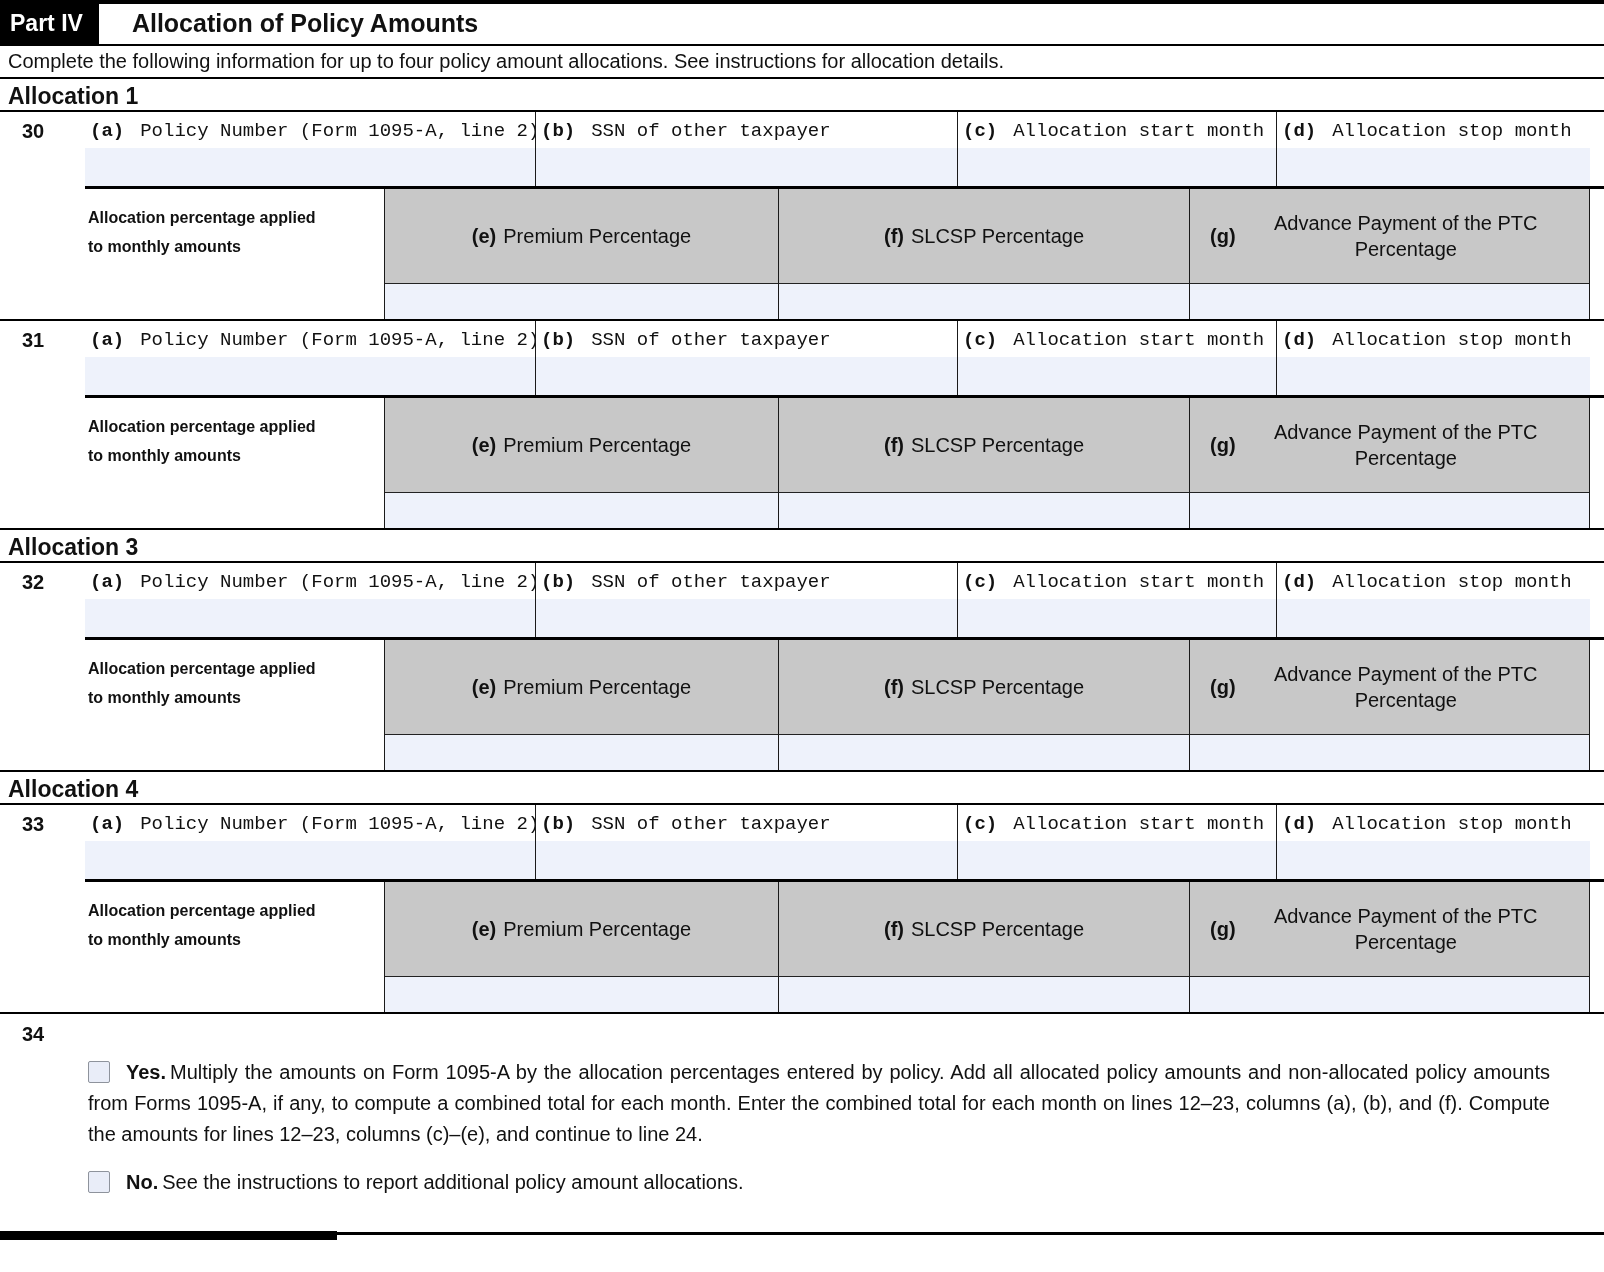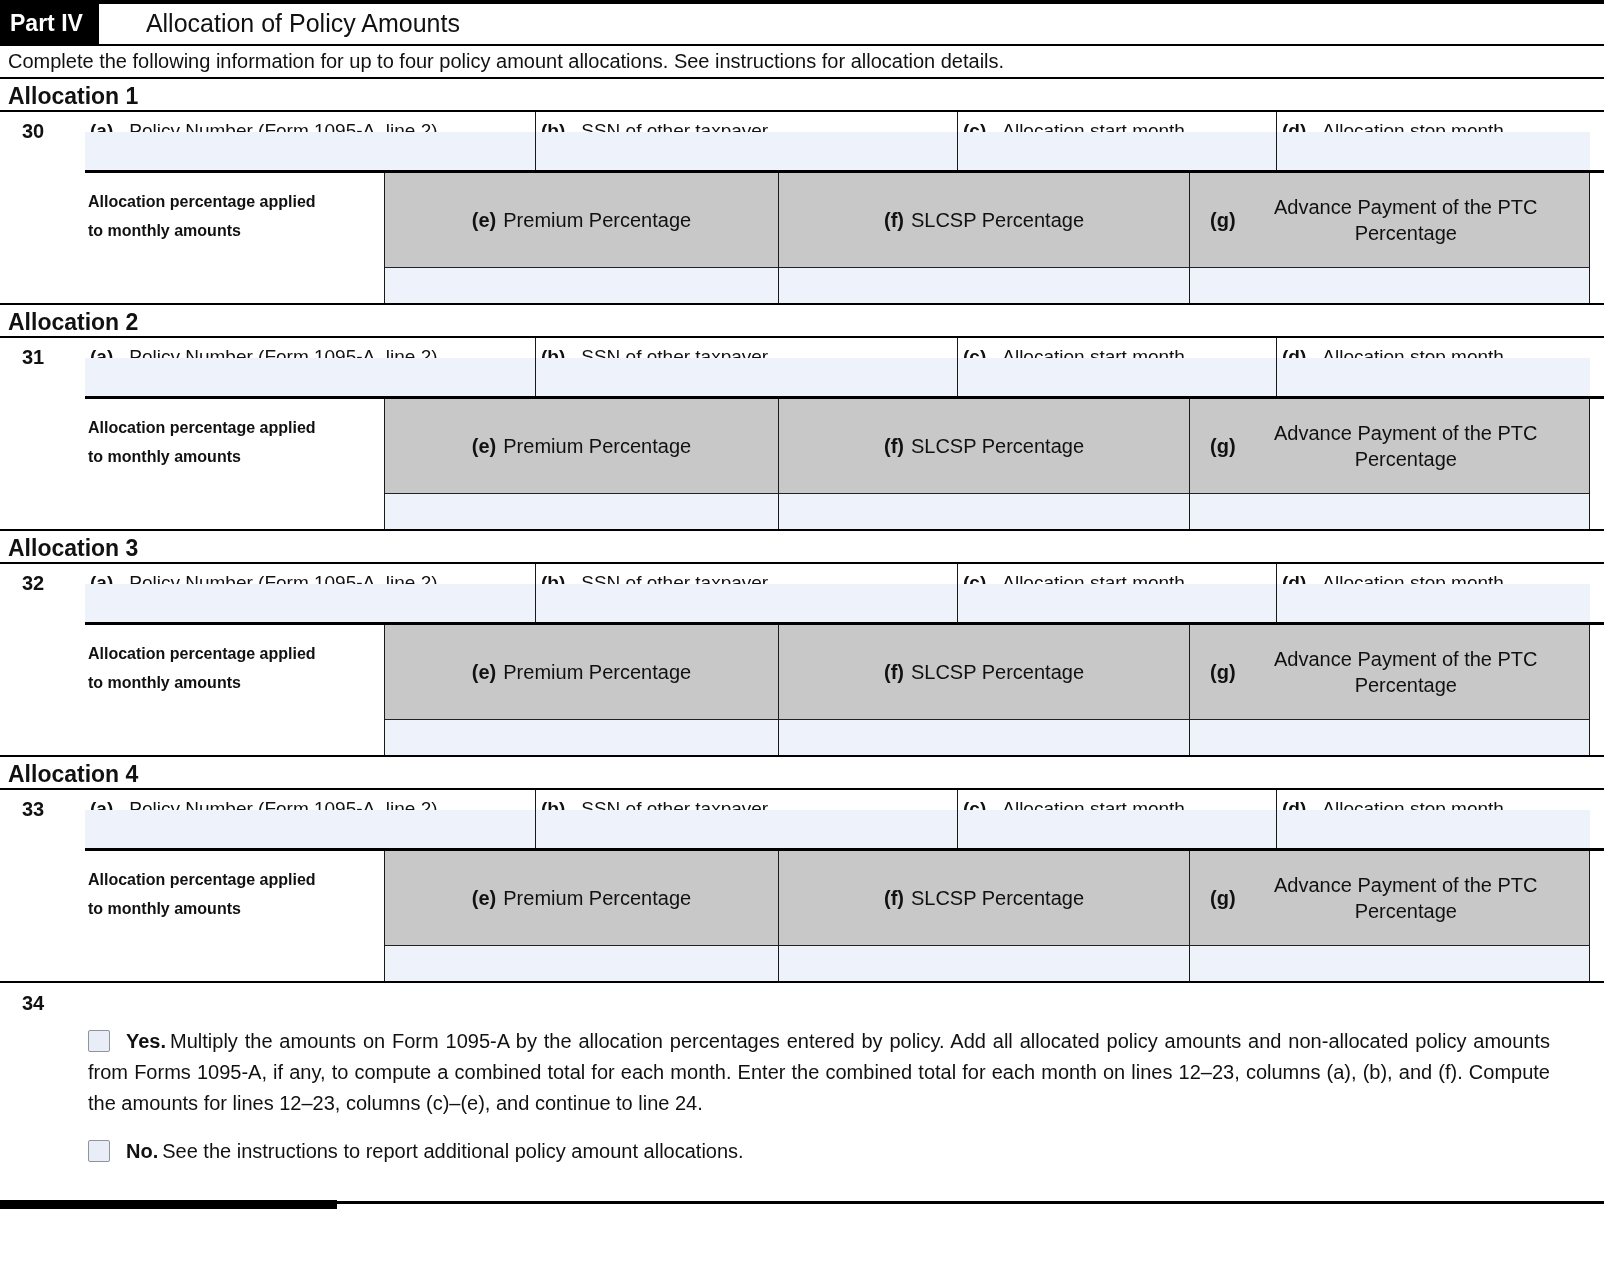--- a/index.html
+++ b/index.html
@@ -13,22 +13,22 @@
   
   .part-header{
     display:flex;align-items:stretch;height:46px;
     border-top:4px solid #000;border-bottom:2.5px solid #000;
   }
   .part-box{
     background:#000;color:#fff;font-weight:bold;font-size:23px;
     display:flex;align-items:center;padding:0 16px 2px 10px;
   }
   .part-title{
-    font-weight:normal;font-size:25px;display:flex;align-items:center;
-    padding-left:47px;padding-bottom:2px;
+    font-weight:bold;font-size:25px;display:flex;align-items:center;
+    padding-left:33px;padding-bottom:2px;
   }
   .intro{
     font-size:20px;padding:4px 0 4px 8px;border-bottom:2.5px solid #000;
   }
 
   
   .alloc{border-bottom:2.5px solid #000;}
   .alloc-title{
     margin:0;font-size:23px;line-height:26px;font-weight:bold;
     padding:4px 0 1px 8px;border-bottom:2.5px solid #000;
@@ -37,21 +37,21 @@
     margin-left:85px;position:relative;display:grid;
     grid-template-columns:450px 422px 319px 314px;
     border-bottom:3px solid #000;
   }
   .line-no{
     position:absolute;left:-63px;top:8px;font-size:20px;font-weight:bold;
   }
   .col{display:flex;flex-direction:column;}
   .col + .col{border-left:1.5px solid #1a1a1a;}
   .col-head{
-    height:20px;padding:8px 4px 0 5px;font-size:19px;white-space:nowrap;overflow:hidden;
+    height:36px;padding:8px 4px 0 5px;font-size:19px;white-space:nowrap;overflow:hidden;font-family:Liberation Mono, monospace;
   }
   .col-head .pfx{font-weight:bold;margin-right:16px;}
   .field{height:38px;background:#eef2fb;}
 
   .row-efg{
     margin-left:85px;display:grid;
     grid-template-columns:300px 393px 411px 401px;
     grid-template-rows:95px 35px;
   }
   .pct-label{
@@ -133,21 +133,20 @@
         <span class="pfx">(g)</span>
         <span>Advance Payment of the PTC Percentage</span>
       </div>
     <div class="gfield ce"></div>
     <div class="gfield cf"></div>
     <div class="gfield cg"></div>
   </div>
 </section>
 
 <section class="alloc">
-  <h3 class="alloc-title">Allocation 2</h3>
   <div class="row-abcd">
     <div class="line-no">31</div>
     <div class="col">
       <div class="col-head"><span class="pfx">(a)</span><span>Policy Number (Form 1095-A, line 2)</span></div>
       <div class="field"></div>
     </div>
     <div class="col">
       <div class="col-head"><span class="pfx">(b)</span><span>SSN of other taxpayer</span></div>
       <div class="field"></div>
     </div>

